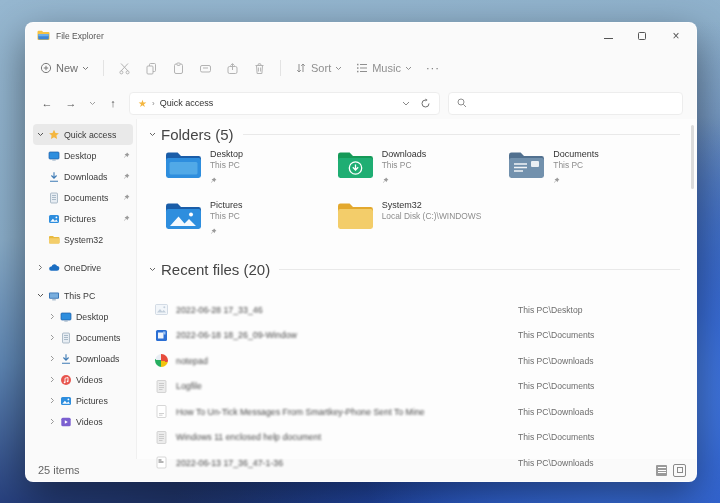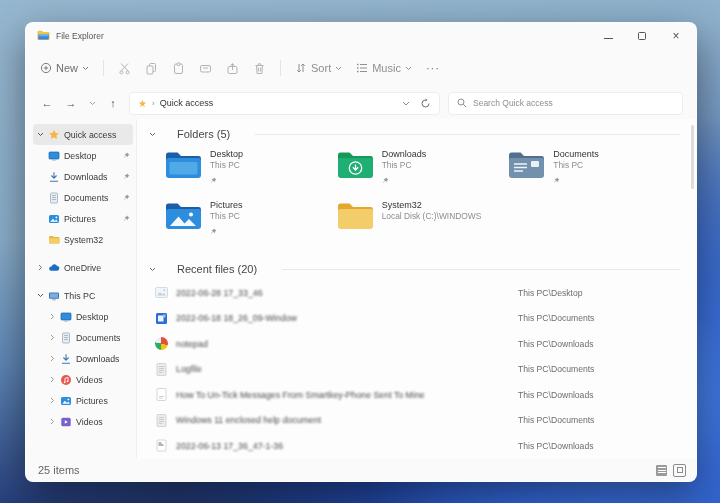--- a/index.html
+++ b/index.html
@@ -46,30 +46,30 @@
   .sidebar { width:110px; padding:5px 3px 0 7px; flex:0 0 auto; }
   .sb-row { display:flex; align-items:center; gap:4px; height:21px; padding:0 3px; border-radius:4px; font-size:8.8px; color:#3a3a3a; }
   .sb-row.selected { background:#e9e9e9; }
   .sb-chev { width:8px; flex:0 0 auto; display:flex; justify-content:center; }
   .sb-ico { width:12px; height:12px; flex:0 0 auto; }
   .sb-label { white-space:nowrap; overflow:hidden; }
   .sb-pin { margin-left:auto; flex:0 0 auto; }
   .sb-gap { height:7px; }
   .ind { margin-left:12px; }
   .content { flex:1; border-left:1px solid #f0f0f0; background:#fdfdfd; padding:7px 16px 0 12px; position:relative; min-width:0; }
-  .sec-head { display:flex; align-items:center; gap:21px; font-size:11px; color:#454545; height:16px; }
+  .sec-head { display:flex; align-items:center; gap:5px; font-size:15px; color:#454545; height:16px; }
   .sec-line { flex:1; height:1px; background:#e9e9e9; margin-left:4px; }
   .folders-grid { display:grid; grid-template-columns:1fr 1fr 1fr; row-gap:4px; margin:7px 0 4px 16px; }
   .tile { display:flex; gap:8px; align-items:flex-start; height:47px; }
   .tile-icon { width:37px; height:29px; flex:0 0 auto; margin-top:1px; }
   .tile-name { font-size:9px; color:#333; }
   .tile-loc { font-size:8.4px; color:#8d8d8d; margin-top:1px; }
   .tile-pin { margin-top:2px; }
   .recent-head { margin-top:14px; }
-  .files { margin-top:3px; }
+  .files { margin-top:20px; }
   .file-row { display:flex; align-items:center; height:25.5px; gap:8px; padding-left:6px; }
   .file-ico { width:13px; height:13px; flex:0 0 auto; }
   .file-name { font-size:8.8px; color:#4a4a4a; filter:blur(1.1px); white-space:nowrap; overflow:hidden; flex:1; }
   .file-path { width:162px; flex:0 0 auto; font-size:8.6px; color:#6d6d6d; }
   .v-scroll { position:absolute; right:2px; top:6px; width:3px; height:64px; background:#dcdcdc; border-radius:2px; }
   
   .statusbar { height:22px; flex:0 0 auto; display:flex; align-items:center; padding:0 10px 0 12px; font-size:11px; color:#666;justify-content:space-between; }
   .status-views { margin-left:auto; display:flex; align-items:center; gap:6px; }
   .sv-details { width:11px; height:11px; background:#9a9a9a; border-radius:1px; display:flex; flex-direction:column; justify-content:center; gap:1.5px; padding:0 1.5px; }
   .sv-details i { display:block; height:1px; background:#fff; }
@@ -198,21 +198,20 @@
             <path d="M9 5.5 A3.5 3.5 0 1 1 5.5 2" stroke="#6f6f6f" fill="none" stroke-width="1"></path>
             <path d="M5.5 0.5 L7.5 2 L5.5 3.5 z" fill="#6f6f6f"></path>
           </svg>
       </span>
     </div>
     <div class="searchbox">
       <svg width="10" height="10" viewBox="0 0 10 10">
           <circle cx="4" cy="4" r="3" stroke="#8f8f8f" fill="none"></circle>
           <path d="M6.3 6.3 L9 9" stroke="#8f8f8f"></path>
         </svg>
-      <input type="text" placeholder="Search Quick access" style="">
     </div>
   </div>
 
   <div class="body">
 
     <div class="sidebar">
       <div class="sb-row selected">
         <span class="sb-chev">
             <svg width="7" height="5" viewBox="0 0 7 5">
               <path d="M1 1 l2.5 2.5 L6 1" stroke="#555" stroke-width="1" fill="none"></path>

